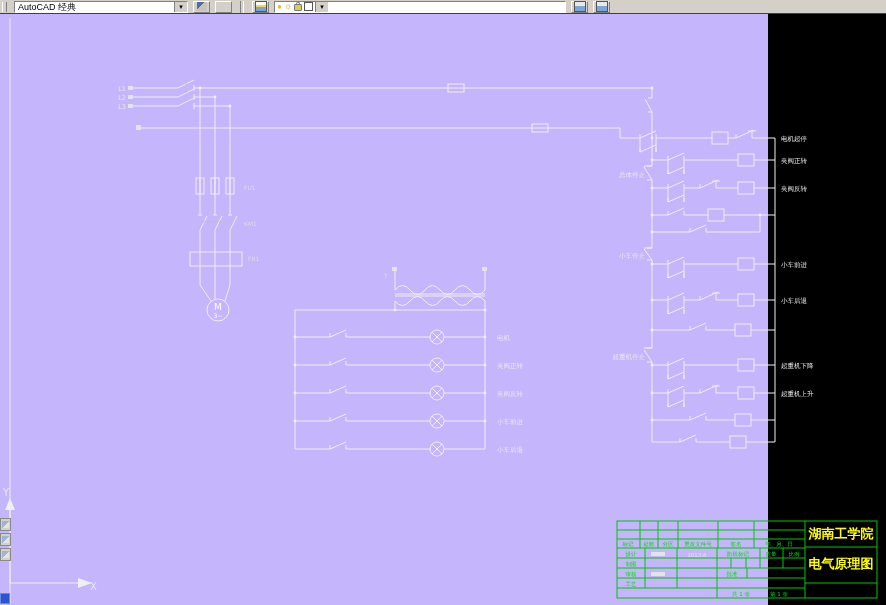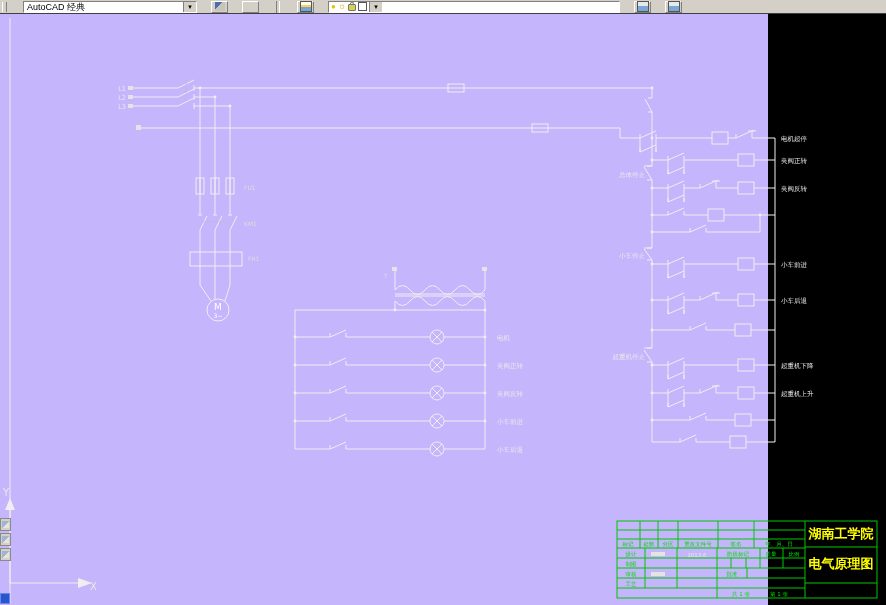--- a/index.html
+++ b/index.html
@@ -1,20 +1,20 @@
 <!DOCTYPE html>
 <html><head>
 <meta charset="utf-8">
 <style>
   html,body{margin:0;padding:0;background:#1a1a1a;}
   .app{position:relative;width:886px;height:605px;background:#000;overflow:hidden;
        font-family:"Liberation Sans",sans-serif;}
   
   .toolbar{position:absolute;top:0;left:0;width:886px;height:14px;background:#d4d0c8;
-           border-bottom:1px solid #404040;display:flex;align-items:center;gap:14px;
+           border-bottom:1px solid #404040;display:flex;align-items:center;gap:5px;
            padding:0 2px;box-sizing:border-box;}
   .grip{width:3px;height:10px;border-left:1px solid #ffffff;border-right:1px solid #808080;margin-right:2px;}
   .combo{display:flex;align-items:center;height:12px;background:#ffffff;
          border:1px solid;border-color:#808080 #ffffff #ffffff #808080;box-sizing:border-box;}
   .combo-text{flex:1;padding:0 3px;font-size:9px;line-height:10px;color:#000;
               white-space:nowrap;overflow:hidden;}
   .combo-arrow{width:12px;align-self:stretch;background:#d4d0c8;border-left:1px solid #808080;
                display:flex;align-items:center;justify-content:center;font-size:7px;color:#000;}
   .combo-ws{width:174px;}
   .combo-layer{width:292px;}

